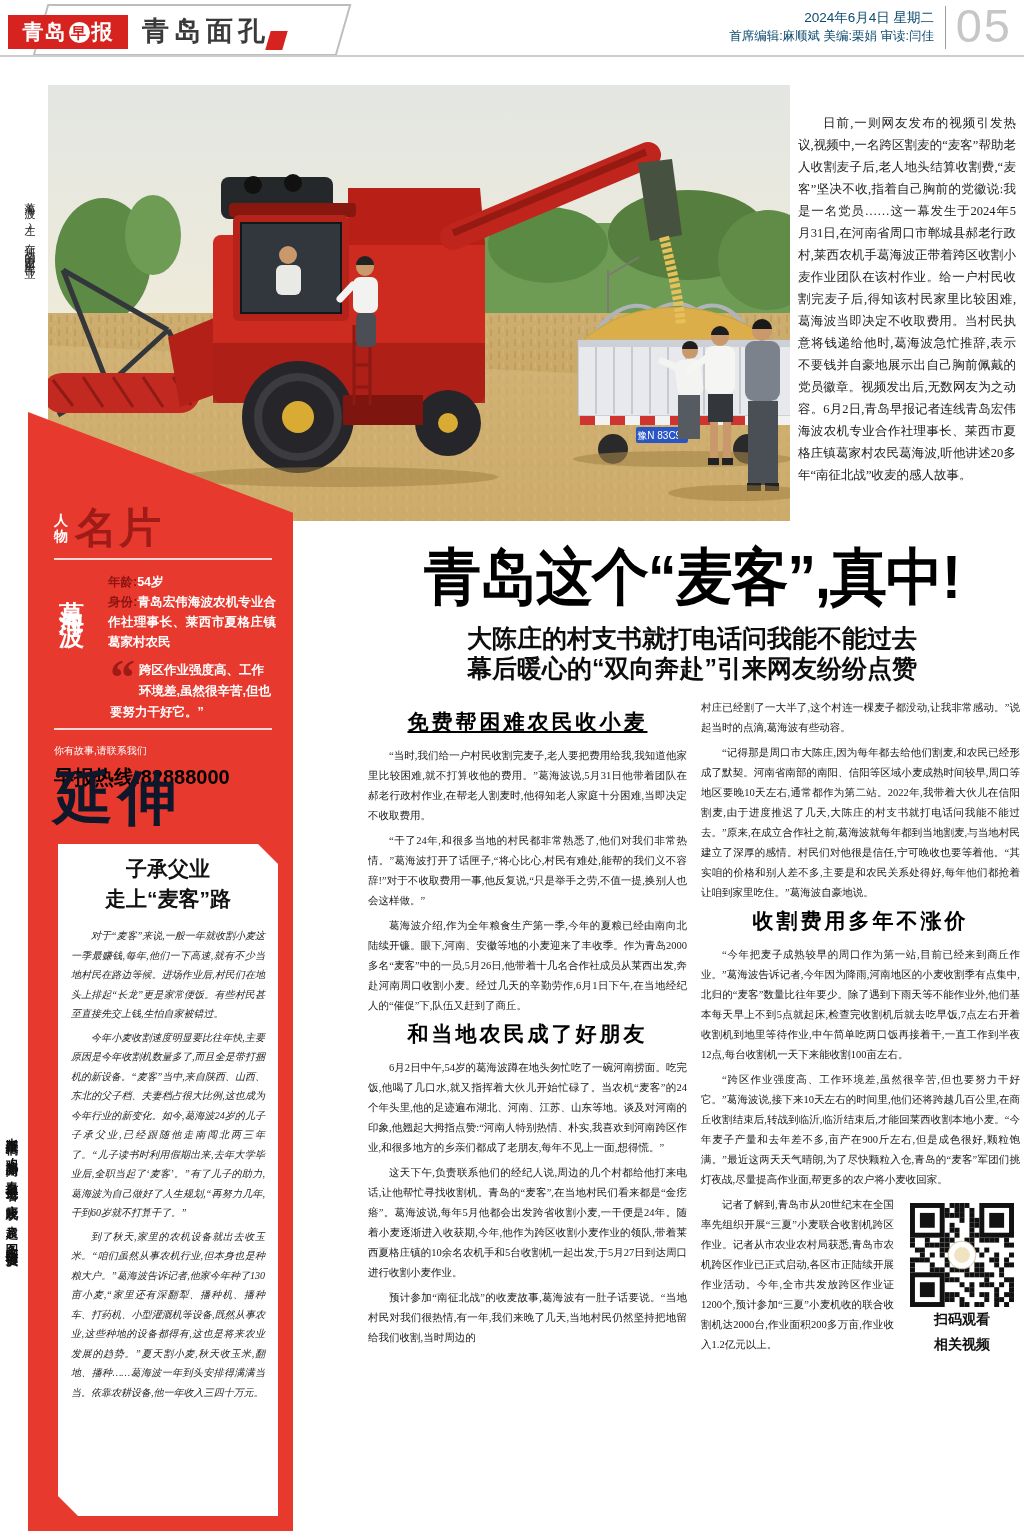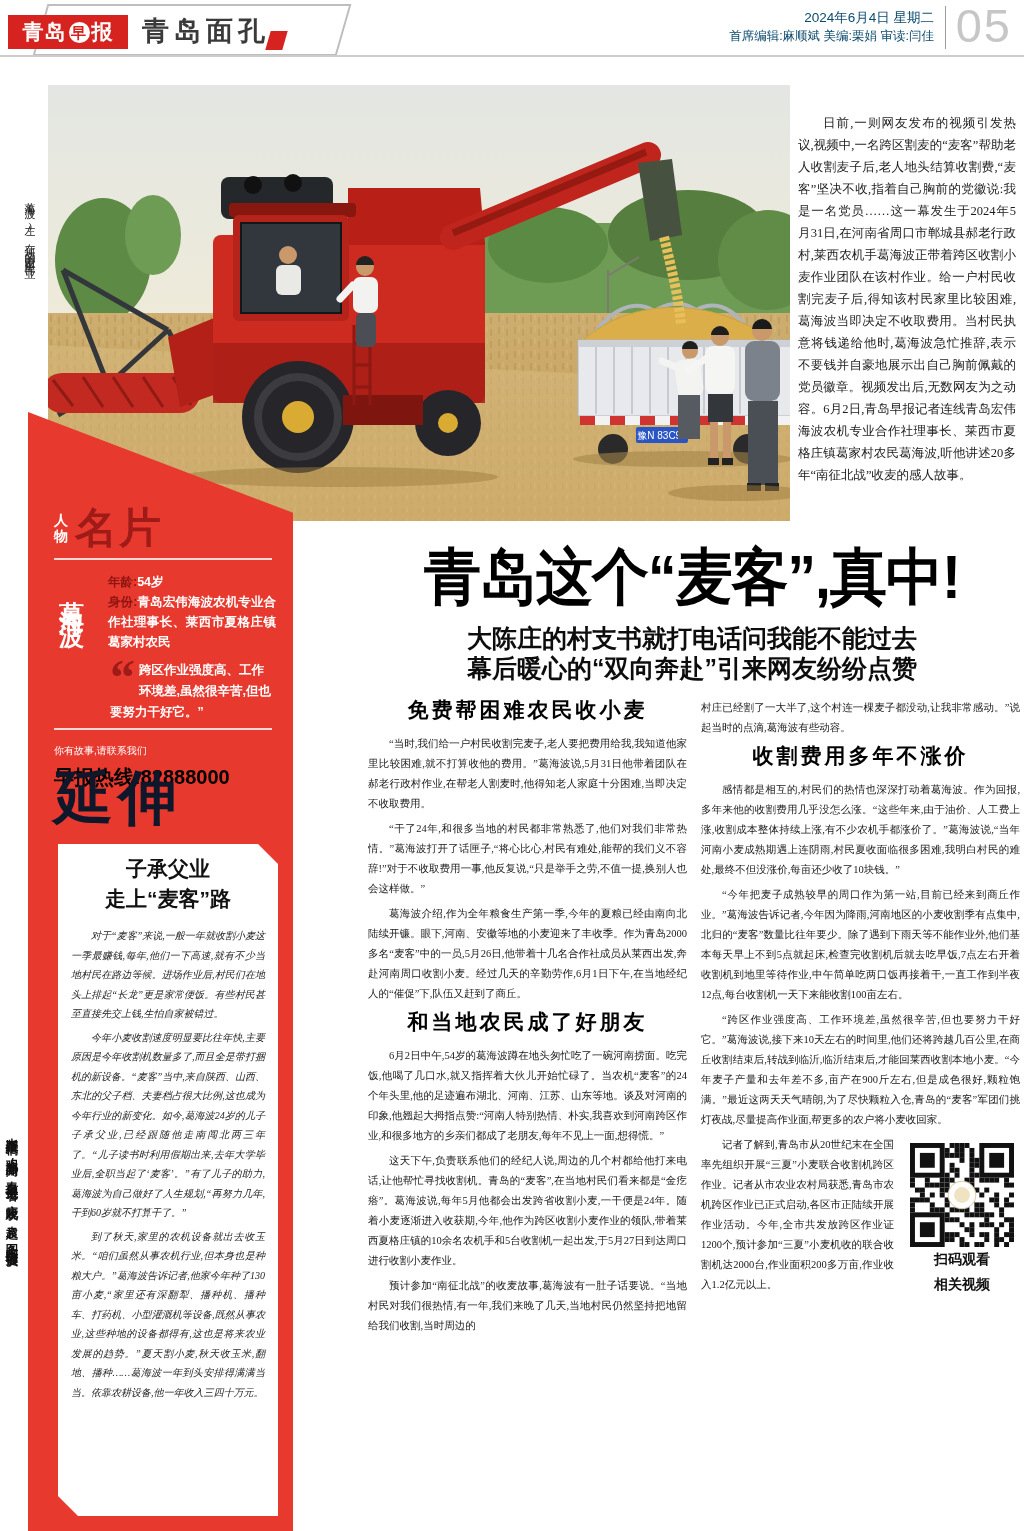--- a/index.html
+++ b/index.html
@@ -49,21 +49,21 @@
 
   
   .columns{position:absolute;left:368px;top:698px;width:652px;height:835px;display:flex;
         gap:14px;overflow:hidden;z-index:2;}
   .col{width:319px;font:10.5px/20px "Liberation Serif","DejaVu Serif",serif;
         text-align:justify;color:#191919;}
   .col p{margin:0 0 5px;text-indent:2em;}
   .col p.noindent{text-indent:0;}
   .sec-title{font-family:"Liberation Sans","DejaVu Sans",sans-serif;font-size:21px;
         font-weight:700;text-align:center;letter-spacing:3px;margin:8px 0 14px;color:#000;}
-  .sec-title.first{margin-top:2px;}
+  .sec-title.first{margin-top:14px;text-decoration:underline;}
   .qr-float{float:right;width:116px;margin:8px 0 2px 10px;text-align:center;}
   .qr-float svg{width:104px;height:104px;display:block;margin:0 auto;}
   .qr-cap{font-family:"Liberation Sans","DejaVu Sans",sans-serif;font-size:14px;
         font-weight:700;line-height:25px;color:#111;}
 
   
   .red-panel{position:absolute;left:28px;top:412px;width:265px;height:1119px;
         background:#e8392f;clip-path:polygon(0 0,100% 9%,100% 100%,0 100%);z-index:5;}
   .pc-kicker{position:absolute;left:26px;top:94px;display:flex;align-items:flex-end;}
   .pc-kicker-small{width:16px;word-break:break-all;color:#fff;font-size:14px;font-weight:700;
@@ -252,22 +252,22 @@
       <p>“当时,我们给一户村民收割完麦子,老人要把费用给我,我知道他家里比较困难,就不打算收他的费用。”葛海波说,5月31日他带着团队在郝老行政村作业,在帮老人割麦时,他得知老人家庭十分困难,当即决定不收取费用。</p>
       <p>“干了24年,和很多当地的村民都非常熟悉了,他们对我们非常热情。”葛海波打开了话匣子,“将心比心,村民有难处,能帮的我们义不容辞!”对于不收取费用一事,他反复说,“只是举手之劳,不值一提,换别人也会这样做。”</p>
       <p>葛海波介绍,作为全年粮食生产第一季,今年的夏粮已经由南向北陆续开镰。眼下,河南、安徽等地的小麦迎来了丰收季。作为青岛2000多名“麦客”中的一员,5月26日,他带着十几名合作社成员从莱西出发,奔赴河南周口收割小麦。经过几天的辛勤劳作,6月1日下午,在当地经纪人的“催促”下,队伍又赶到了商丘。</p>
       <div class="sec-title">和当地农民成了好朋友</div>
       <p>6月2日中午,54岁的葛海波蹲在地头匆忙吃了一碗河南捞面。吃完饭,他喝了几口水,就又指挥着大伙儿开始忙碌了。当农机“麦客”的24个年头里,他的足迹遍布湖北、河南、江苏、山东等地。谈及对河南的印象,他翘起大拇指点赞:“河南人特别热情、朴实,我喜欢到河南跨区作业,和很多地方的乡亲们都成了老朋友,每年不见上一面,想得慌。”</p>
       <p>这天下午,负责联系他们的经纪人说,周边的几个村都给他打来电话,让他帮忙寻找收割机。青岛的“麦客”,在当地村民们看来都是“金疙瘩”。葛海波说,每年5月他都会出发跨省收割小麦,一干便是24年。随着小麦逐渐进入收获期,今年,他作为跨区收割小麦作业的领队,带着莱西夏格庄镇的10余名农机手和5台收割机一起出发,于5月27日到达周口进行收割小麦作业。</p>
       <p>预计参加“南征北战”的收麦故事,葛海波有一肚子话要说。“当地村民对我们很热情,有一年,我们来晚了几天,当地村民仍然坚持把地留给我们收割,当时周边的</p>
     </div>
     <div class="col">
       <p class="noindent">村庄已经割了一大半了,这个村连一棵麦子都没动,让我非常感动。”说起当时的点滴,葛海波有些动容。</p>
+      <p>“记得那是周口市大陈庄,因为每年都去给他们割麦,和农民已经形成了默契。河南省南部的南阳、信阳等区域小麦成熟时间较早,周口等地区要晚10天左右,通常都作为第二站。2022年,我带着大伙儿在信阳割麦,由于进度推迟了几天,大陈庄的村支书就打电话问我能不能过去。”原来,在成立合作社之前,葛海波就每年都到当地割麦,与当地村民建立了深厚的感情。村民们对他很是信任,宁可晚收也要等着他。“其实咱的价格和别人差不多,主要是和农民关系处得好,每年他们都抢着让咱到家里吃住。”葛海波自豪地说。</p>
       <div class="sec-title">收割费用多年不涨价</div>
-      <p>感情都是相互的,村民们的热情也深深打动着葛海波。作为回报,多年来他的收割费用几乎没怎么涨。“这些年来,由于油价、人工费上涨,收割成本整体持续上涨,有不少农机手都涨价了。”葛海波说,“当年河南小麦成熟期遇上连阴雨,村民夏收面临很多困难,我明白村民的难处,最终不但没涨价,每亩还少收了10块钱。”</p>
       <p>“今年把麦子成熟较早的周口作为第一站,目前已经来到商丘作业。”葛海波告诉记者,今年因为降雨,河南地区的小麦收割季有点集中,北归的“麦客”数量比往年要少。除了遇到下雨天等不能作业外,他们基本每天早上不到5点就起床,检查完收割机后就去吃早饭,7点左右开着收割机到地里等待作业,中午简单吃两口饭再接着干,一直工作到半夜12点,每台收割机一天下来能收割100亩左右。</p>
       <p>“跨区作业强度高、工作环境差,虽然很辛苦,但也要努力干好它。”葛海波说,接下来10天左右的时间里,他们还将跨越几百公里,在商丘收割结束后,转战到临沂,临沂结束后,才能回莱西收割本地小麦。“今年麦子产量和去年差不多,亩产在900斤左右,但是成色很好,颗粒饱满。”最近这两天天气晴朗,为了尽快颗粒入仓,青岛的“麦客”军团们挑灯夜战,尽量提高作业面,帮更多的农户将小麦收回家。</p>
       <div class="qr-float">
         <svg id="qr" viewBox="0 0 105 105">
             <rect x="0" y="0" width="105" height="105" fill="#ffffff"></rect>
             <rect x="40" y="0" width="5" height="5" fill="#111111"></rect>
             <rect x="45" y="0" width="5" height="5" fill="#111111"></rect>
             <rect x="50" y="0" width="5" height="5" fill="#111111"></rect>
             <rect x="55" y="0" width="5" height="5" fill="#111111"></rect>
             <rect x="35" y="5" width="5" height="5" fill="#111111"></rect>

